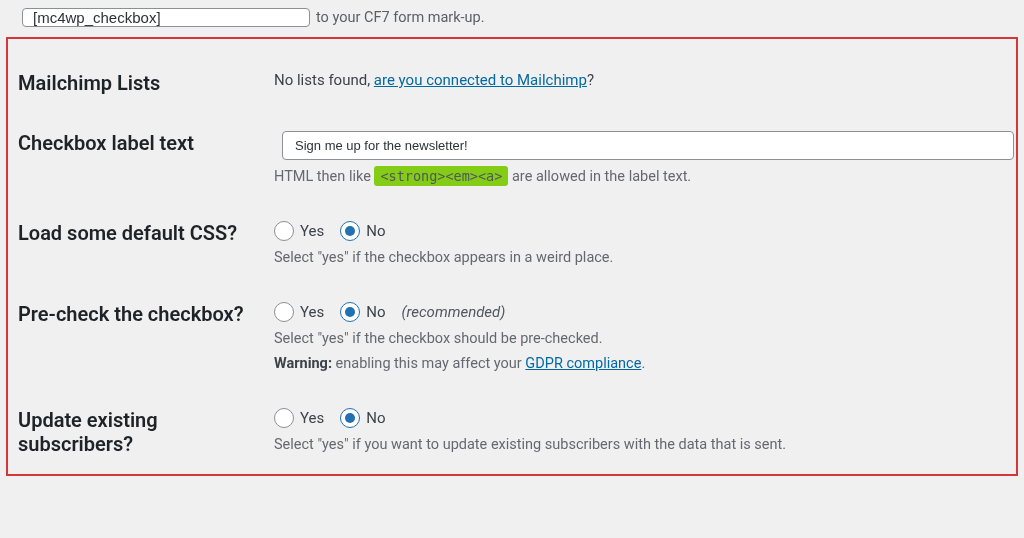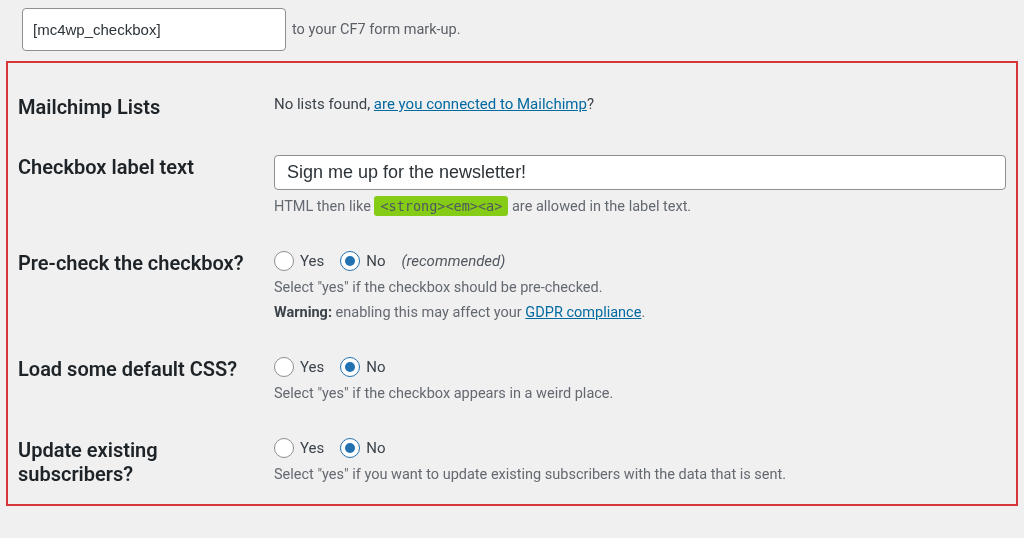--- a/index.html
+++ b/index.html
@@ -20,23 +20,23 @@
     font-size: 14.5px;
     display: flex;
     align-items: center;
     flex-wrap: wrap;
     gap: 6px;
   }
   .intro input[type="text"] {
     background: #fff;
     border: 1px solid #8c8f94;
     border-radius: 4px;
-    padding: 12px 10px;
+    padding: 0 10px;
     font-size: 15px;
-    width: 264px;
+    width: 288px;
     color: #2c3338;
   }
 
   .highlight {
     border: 2px solid #d63638;
     margin: 0 6px 0 6px;
     padding: 14px 10px 0 10px;
   }
 
   .form-table { width: 100%; border-collapse: collapse; }
@@ -54,22 +54,23 @@
   }
 
   .link { color: #0369a1; text-decoration: underline; cursor: pointer; }
 
   .wide-input {
     width: 100%;
     background: #fff;
     border: 1px solid #8c8f94;
     border-radius: 4px;
     padding: 6px 12px;
-    font-size: 18px;
+    font-size: 13px;
     color: #2c3338;
+    margin-left: 8px;
   }
   .hint {
     margin-top: 8px;
     font-size: 14.5px;
     color: #646970;
   }
   code.tags {
     background: #84cc16;
     border-radius: 3px;
     padding: 2px 6px;
@@ -137,57 +138,57 @@
         <input type="text" class="wide-input" value="Sign me up for the newsletter!" style="">
         <div class="hint">
           <span>HTML then like </span>
           <code class="tags">&lt;strong&gt;&lt;em&gt;&lt;a&gt;</code>
           <span> are allowed in the label text.</span>
         </div>
       </td>
     </tr>
 
     <tr>
+      <th>Load some default CSS?</th>
+      <td>
+        <div class="radio-line">
+          <label>
+            <input type="radio" name="loadcss" style="">
+            <span>Yes</span>
+          </label>
+          <label>
+            <input type="radio" name="loadcss" checked="" style="">
+            <span>No</span>
+          </label>
+        </div>
+        <div class="desc">Select "yes" if the checkbox appears in a weird place.</div>
+      </td>
+    </tr>
+
+    <tr>
       <th>Pre-check the checkbox?</th>
       <td>
         <div class="radio-line">
           <label>
             <input type="radio" name="precheck" style="">
             <span>Yes</span>
           </label>
           <label>
             <input type="radio" name="precheck" checked="" style="">
             <span>No</span>
           </label>
           <span class="ital">(recommended)</span>
         </div>
         <div class="desc">Select "yes" if the checkbox should be pre-checked.</div>
         <div class="desc">
           <strong>Warning:</strong><span> enabling this may affect your </span><a class="link">GDPR compliance</a><span>.</span>
         </div>
       </td>
     </tr>
 
-    <tr>
-      <th>Load some default CSS?</th>
-      <td>
-        <div class="radio-line">
-          <label>
-            <input type="radio" name="loadcss" style="">
-            <span>Yes</span>
-          </label>
-          <label>
-            <input type="radio" name="loadcss" checked="" style="">
-            <span>No</span>
-          </label>
-        </div>
-        <div class="desc">Select "yes" if the checkbox appears in a weird place.</div>
-      </td>
-    </tr>
-
 
     <tr>
       <th>Update existing subscribers?</th>
       <td>
         <div class="radio-line">
           <label>
             <input type="radio" name="updatesub" style="">
             <span>Yes</span>
           </label>
           <label>

